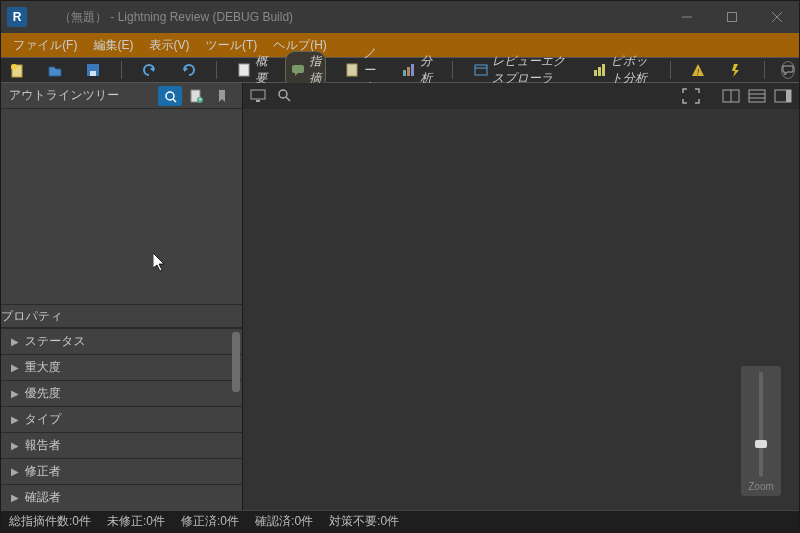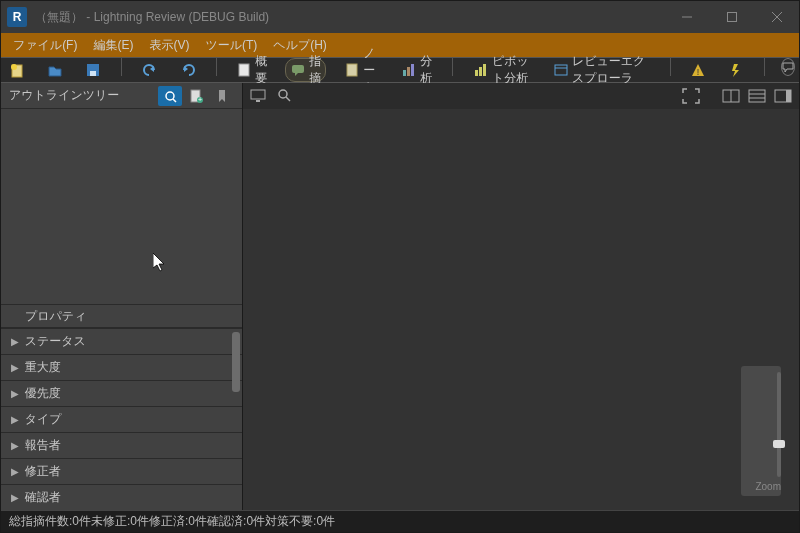--- a/index.html
+++ b/index.html
@@ -1,54 +1,54 @@
 <!DOCTYPE html>
 <html><head>
 <meta charset="utf-8">
 <style>
 * { margin: 0; padding: 0; box-sizing: border-box; }
 html, body { width: 800px; height: 533px; overflow: hidden; font-family: "Meiryo", "Yu Gothic", sans-serif; background: #2a2a2a; color: #c8c8c8; }
 .win { width: 800px; height: 533px; display: flex; flex-direction: column; background: #393939; border: 1px solid #1a1a1a; }
 .titlebar { height: 32px; background: #393939; display: flex; align-items: center; padding: 0 0 0 6px; font-size: 12px; color: #888; }
 .titlebar .appicon { width: 20px; height: 20px; background: #1e5a8f; border-radius: 2px; display: flex; align-items: center; justify-content: center; color: #fff; font-weight: bold; font-size: 12px; margin-right: 8px; }
-.titlebar .title { flex: 1; }
+.titlebar .title { flex: 1; margin-left: 24px; }
 .winbtns { display: flex; }
 .winbtn { width: 45px; height: 30px; display: flex; align-items: center; justify-content: center; color: #888; }
 .menubar { height: 24px; background: #a16207; display: flex; align-items: center; padding: 0 4px; font-size: 12px; }
 .menuitem { padding: 2px 8px; color: #ccc; }
-.toolbar { height: 26px; background: #2b2b2b; border-top: 1px solid #555; border-bottom: 1px solid #555; display: flex; padding: 0 4px; font-size: 12px; gap: 14px; }
+.toolbar { height: 26px; background: #2b2b2b; border-top: 1px solid #555; border-bottom: 1px solid #555; display: flex; align-items: center; padding: 0 4px; font-size: 12px; gap: 14px; font-style: italic; }
 .tbtn { display: flex; align-items: center; gap: 3px; padding: 1px 4px; color: #ccc; }
 .tbtn.active { background: #3a3830; border: 1px solid #6a6550; border-radius: 10px; }
 .tbsep { width: 1px; height: 18px; background: #555; margin: 0 2px; }
 .ticon { width: 16px; height: 16px; display: inline-flex; align-items: center; justify-content: center; }
 .tball { width: 18px; height: 18px; margin-left: auto; border-radius: 50%; border:1px solid #777; display:flex;align-items:center;justify-content:center;}
 .body { flex: 1; display: flex; min-height: 0; }
 .left { width: 242px; background: #414141; display: flex; flex-direction: column; border-right: 1px solid #1a1a1a; }
 .panel-head { height: 26px; background: #414141; display: flex; align-items: center; padding: 0 8px; font-size: 12px; border-bottom: 1px solid #2a2a2a; }
 .panel-head .spacer { flex: 1; }
 .panel-head .hicon { width: 24px; height: 20px; margin-left: 2px; display: flex; align-items: center; justify-content: center; }
 .panel-head .hicon.pin { position:relative; }
 .outline-body { flex: 1; padding: 12px 8px; }
 .dropmsg { background: #111; border: 1px solid #000; padding: 6px 6px; font-size: 11px; line-height: 1.4; color: #d8d8d8; }
-.prop-head { height: 24px; background: #414141; display: flex; align-items: center; padding: 0 24px; font-size: 12px; border-top: 1px solid #2a2a2a; border-bottom: 1px solid #2a2a2a; }
+.prop-head { height: 24px; background: #414141; display: flex; align-items: center; padding: 0 0; font-size: 12px; border-top: 1px solid #2a2a2a; border-bottom: 1px solid #2a2a2a; }
 .prop-list { height: 182px; overflow: hidden; position: relative; }
 .prop-row { height: 26px; border-top: 1px solid #2a2a2a; display: flex; align-items: center; padding: 0 6px 0 10px; font-size: 12px; }
 .prop-row .caret { margin-right: 6px; color: #aaa; font-size: 10px; }
 .prop-scroll { position: absolute; right: 2px; top: 4px; width: 8px; height: 60px; background: #6c6c6c; border-radius: 3px; }
 .right { flex: 1; background: #333; display: flex; flex-direction: column; position: relative; }
 .right-toolbar { height: 26px; background: #2b2b2b; display: flex; align-items: center; padding: 0 6px; gap: 6px; }
 .right-toolbar .rspace { flex: 1; }
 .viewicon { width: 20px; height: 18px; display: flex; align-items: center; justify-content: center; }
 .canvas { flex: 1; background: #333; position: relative; }
-.zoom { position: absolute; right: 18px; bottom: 14px; width: 40px; height: 130px; background: #4a4a4a; border-radius: 3px; display: flex; flex-direction: column; align-items: flex-end; padding: 6px 0 4px; }
+.zoom { position: absolute; right: 18px; bottom: 14px; width: 40px; height: 130px; background: #4a4a4a; border-radius: 3px; display: flex; flex-direction: column; align-items: center; padding: 6px 0 4px; }
 .zoom-track { flex: 1; width: 4px; background: #636363; position: relative; border-radius: 2px;}
 .zoom-thumb { position: absolute; left: -4px; top: 68px; width: 12px; height: 8px; background: #ddd; border-radius: 2px; }
 .zoom-label { font-size: 10px; color: #888; margin-top: 4px; }
 .cursor { position: absolute; left: 152px; top: 144px; width: 14px; height: 20px; pointer-events:none; }
-.statusbar { height: 22px; background: #1e1e1e; border-top: 1px solid #444; display: flex; align-items: center; padding: 0 8px; font-size: 12px; color: #bbb; gap: 0; }
+.statusbar { height: 22px; background: #1e1e1e; border-top: 1px solid #444; display: flex; align-items: center; padding: 0 8px; font-size: 12px; color: #bbb; gap: 16px; }
 svg { display: block; }
 </style>
 </head>
 <body>
 
 <div class="win">
 
   <div class="titlebar">
     <div class="appicon">R</div>
     <div class="title">（無題） - Lightning Review (DEBUG Build)</div>
@@ -154,35 +154,35 @@
             <rect x="6" y="5" width="3" height="9" fill="#a86"></rect>
             <rect x="10" y="2" width="3" height="12" fill="#88c"></rect>
           </svg>
         </span>
         <span>分析</span>
       </div>
     <div class="tbsep"></div>
     <div class="tbtn">
         <span class="ticon">
           <svg width="16" height="16">
+            <rect x="2" y="3" width="12" height="10" fill="none" stroke="#5aa0d8"></rect>
+            <line x1="2" y1="6" x2="14" y2="6" stroke="#5aa0d8"></line>
+          </svg>
+        </span>
+        <span>レビューエクスプローラ</span>
+      </div>
+    <div class="tbtn">
+        <span class="ticon">
+          <svg width="16" height="16">
             <rect x="2" y="8" width="3" height="6" fill="#cc6"></rect>
             <rect x="6" y="5" width="3" height="9" fill="#cc6"></rect>
             <rect x="10" y="2" width="3" height="12" fill="#cc6"></rect>
           </svg>
         </span>
         <span>ピボット分析</span>
-      </div>
-    <div class="tbtn">
-        <span class="ticon">
-          <svg width="16" height="16">
-            <rect x="2" y="3" width="12" height="10" fill="none" stroke="#5aa0d8"></rect>
-            <line x1="2" y1="6" x2="14" y2="6" stroke="#5aa0d8"></line>
-          </svg>
-        </span>
-        <span>レビューエクスプローラ</span>
       </div>
     <div class="tbsep"></div>
     <div class="tbtn">
         <span class="ticon">
           <svg width="16" height="16">
             <polygon points="8,2 14,14 2,14" fill="#d8b030"></polygon>
             <text x="8" y="13" font-size="9" text-anchor="middle" fill="#333">!</text>
           </svg>
         </span>
       </div>

